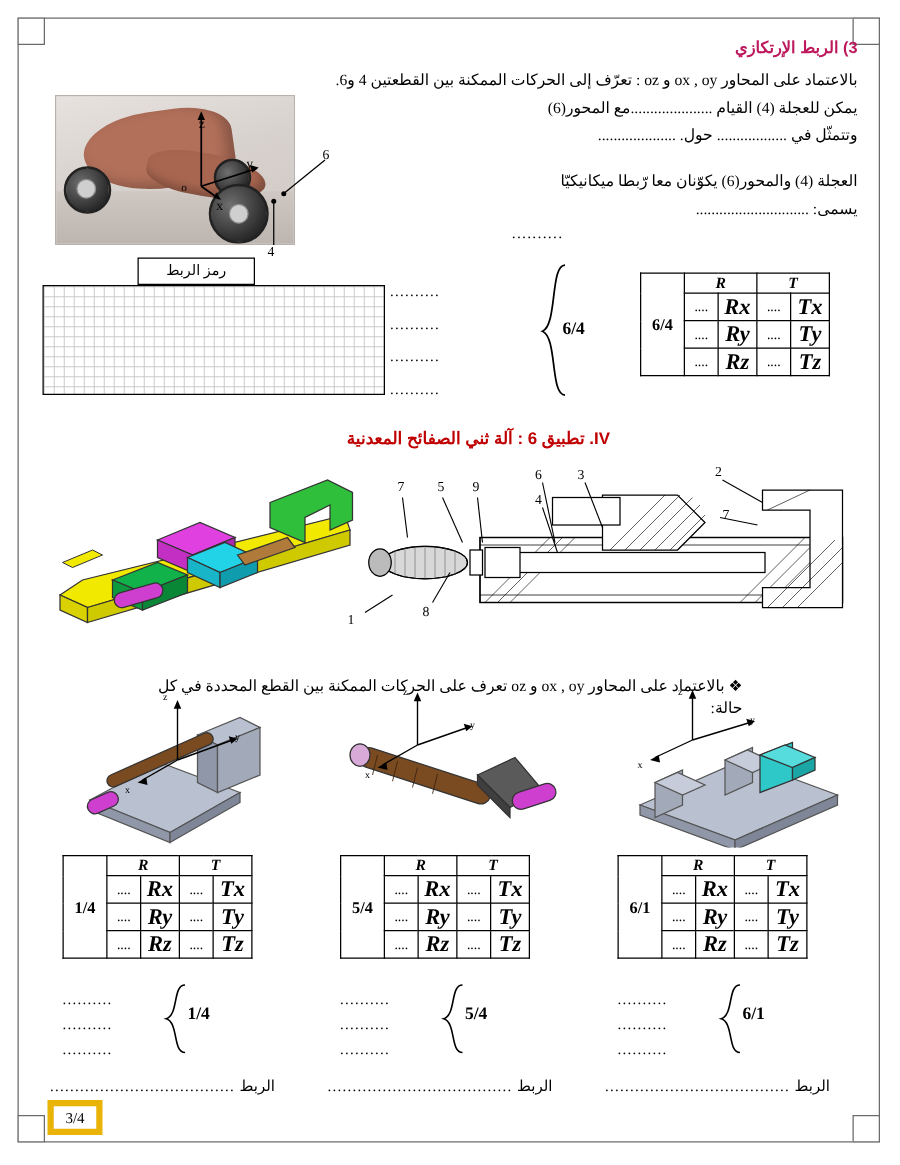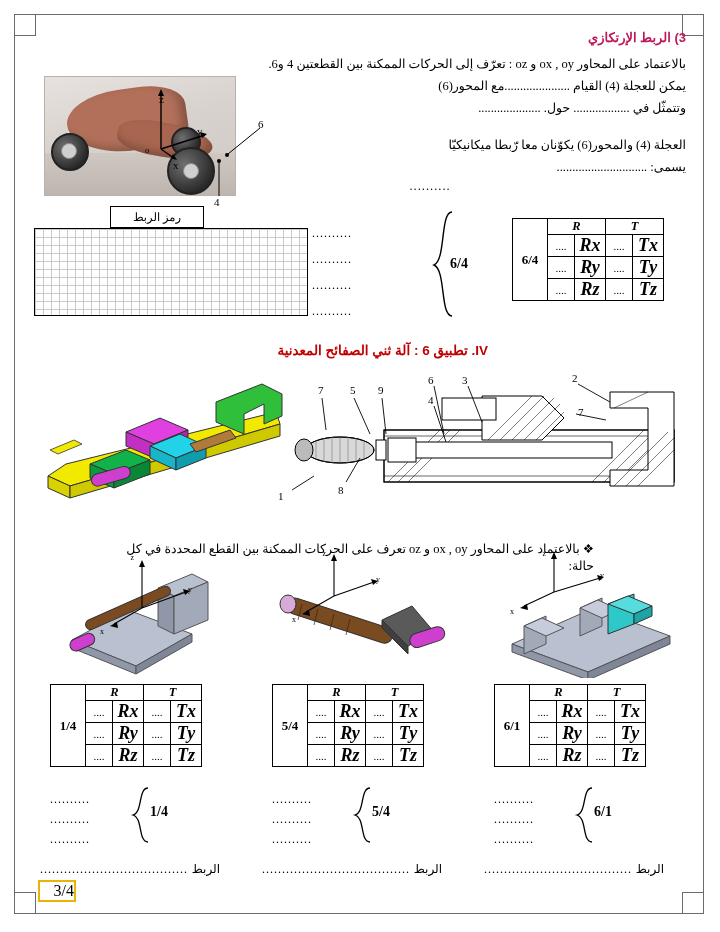--- a/index.html
+++ b/index.html
@@ -137,21 +137,21 @@
     position:absolute;left:30px;top:372px;width:660px;height:140px;
   }
   .num{
     position:absolute;font-size:11px;font-family:"Liberation Serif",serif;
   }
 
   
   .fig{position:absolute;}
   .footer-pg{
     position:absolute;left:38px;top:880px;width:34px;height:18px;
-    border:2px solid #eab308;font-size:16px;line-height:18px;
+    border:5px solid #eab308;font-size:12px;text-align:center;line-height:18px;
     font-family:"Liberation Serif",serif;background:#fff;
   }
   .bot-txt{
     position:absolute;direction:rtl;font-size:12px;
   }
   svg{display:block;}
 </style>
 </head>
 <body>
 

